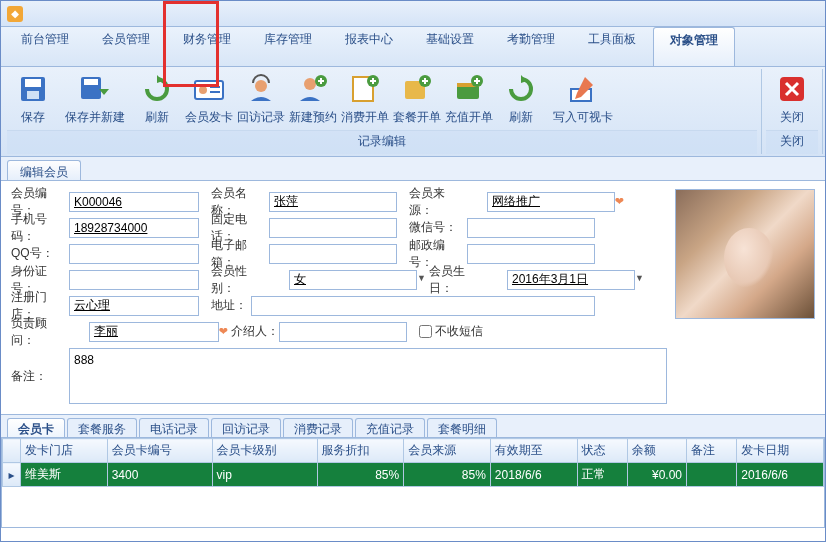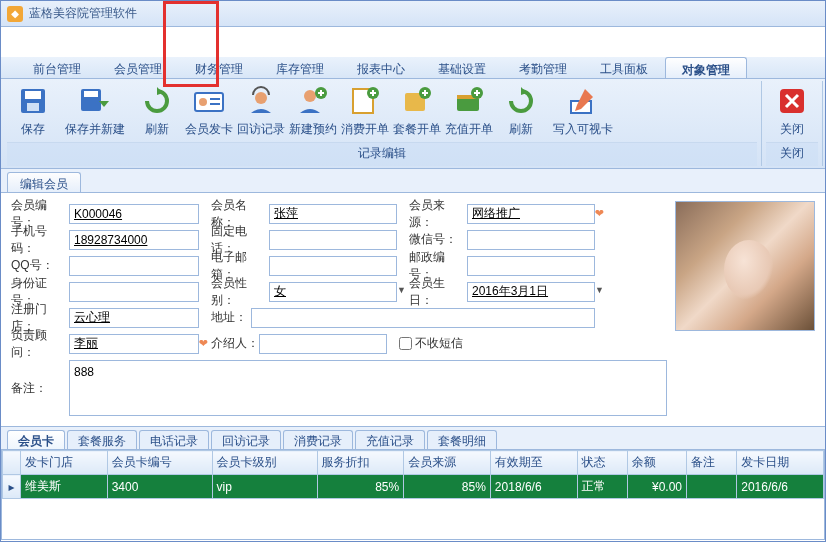--- a/index.html
+++ b/index.html
@@ -3,21 +3,21 @@
 <meta charset="utf-8">
 <style>
 * { box-sizing: border-box; margin: 0; padding: 0; }
 body { font-family: "Microsoft YaHei", SimSun, Arial, sans-serif; font-size: 12px; background: #fff; width: 826px; height: 542px; border: 1px solid #6a8cc7; overflow: hidden; position: relative; }
 
 
 .titlebar { height: 26px; background: linear-gradient(#e8f0fb,#d5e4f7); border-bottom: 1px solid #9db8dd; display: flex; align-items: center; padding-left: 6px; color: #3a5a8a; }
 .titlebar .icon { width: 16px; height: 16px; background: #f2a737; border-radius: 3px; margin-right: 6px; display:inline-flex;align-items:center;justify-content:center;color:#fff;font-size:10px;}
 
 
-.menubar { height: 22px; background: linear-gradient(#eaf2fc,#d8e6f7); border-bottom: 1px solid #9db8dd; display: flex; padding-left: 16px; margin-top: 30px; }
+.menubar { height: 40px; background: linear-gradient(#eaf2fc,#d8e6f7); border-bottom: 1px solid #9db8dd; display: flex; padding-left: 4px; }
 .menubar .mitem { padding: 4px 16px; color: #2a4f88; cursor: pointer; border-right: 1px solid transparent; }
 .menubar .mitem.active { background: linear-gradient(#fff,#e6effb); border-left:1px solid #9db8dd; border-right:1px solid #9db8dd; border-top:1px solid #9db8dd; border-radius:3px 3px 0 0; font-weight:bold;}
 
 
 .ribbon { height: 90px; background: linear-gradient(#e9f1fb,#d4e3f6); border-bottom: 1px solid #9db8dd; display: flex; padding:2px; }
 .ribbon-group { border-right:1px solid #b0c8e4; padding: 2px 4px 0 4px; display:flex; flex-direction:column; }
 .ribbon-row { display:flex; }
 .rbtn { width:52px; display:flex; flex-direction:column; align-items:center; padding:2px 2px; cursor:pointer; color:#2a4f88; position:relative;}
 .rbtn.wide { width:72px; }
 .rbtn .ric { width:32px; height:32px; margin-bottom:4px; display:flex;align-items:center;justify-content:center; }
@@ -43,40 +43,39 @@
 .finput.w3 { width:128px; }
 .finput.hasicon { padding-right:18px; position:relative; }
 .heart { position:absolute; right:3px; top:3px; color:#e85; font-size:11px; }
 .dropdown-arrow { position:absolute; right:3px; top:3px; color:#555; font-size:9px;}
 .avatar { width:140px; height:130px; border:1px solid #9db8dd; margin-left:8px; background:linear-gradient(135deg,#8a6d5a 0%,#c9a585 30%,#f0d9c8 50%,#d4a889 70%,#6b5038 100%); position:relative; overflow:hidden;}
 .avatar::after{content:"";position:absolute;left:35%;top:30%;width:50px;height:60px;background:radial-gradient(ellipse at 40% 35%, #f7e3d6 0%, #e8c9b5 60%, transparent 70%);border-radius:50%;}
 .remark-row { display:flex; align-items:flex-start; margin-top:4px;}
 .remark-box { flex:1; height:56px; border:1px solid #9db8dd; padding:4px; font-size:12px; background:#fff; resize:none; font-family:inherit;}
 .checkbox-wrap { display:inline-flex; align-items:center; color:#333; font-size:12px;}
 .checkbox-wrap input { margin-right:3px; }
-.rel { position:relative; display:inline-block; }
+.rel { position:relative; display:inline-block;margin-left:20px; }
 
 
 .bottom-tabs { height:24px; border-top:1px solid #9db8dd; border-bottom:1px solid #9db8dd; background:#e8f0fb; display:flex; padding-left:6px; padding-top:3px; margin-top:6px;}
 .btab { padding:2px 10px; border:1px solid #9db8dd; border-bottom:none; background:#e6effb; border-radius:3px 3px 0 0; color:#2a4f88; margin-right:2px; font-size:12px; cursor:pointer;}
 .btab.active { background:linear-gradient(#fff,#eef5fd); font-weight:bold;}
 
 .grid { border-collapse:collapse; width:100%; }
 .grid th { background:linear-gradient(#f5f9fe,#dce9f8); border:1px solid #b0c8e4; font-weight:normal; color:#2a4f88; padding:3px 4px; font-size:12px; text-align:left; position:relative;}
 .grid td { border:1px solid #b0c8e4; padding:3px 4px; font-size:12px; background:#15803d; color:#fff; }
 .grid td.rowhead { background:linear-gradient(#f5f9fe,#dce9f8); color:#2a4f88; width:18px; text-align:center;}
 .grid-wrap { height:90px; overflow:auto; border:1px solid #9db8dd; border-top:none;}
 .num { text-align:right; }
 </style>
 </head>
 <body>
 
 <div class="titlebar">
   <span class="icon">◆</span>
-  <span>蓝格美容院管理软件</span>
 </div>
 
 <div class="menubar">
   <div class="mitem">前台管理</div>
   <div class="mitem">会员管理</div>
   <div class="mitem">财务管理</div>
   <div class="mitem">库存管理</div>
   <div class="mitem">报表中心</div>
   <div class="mitem">基础设置</div>
   <div class="mitem">考勤管理</div>

